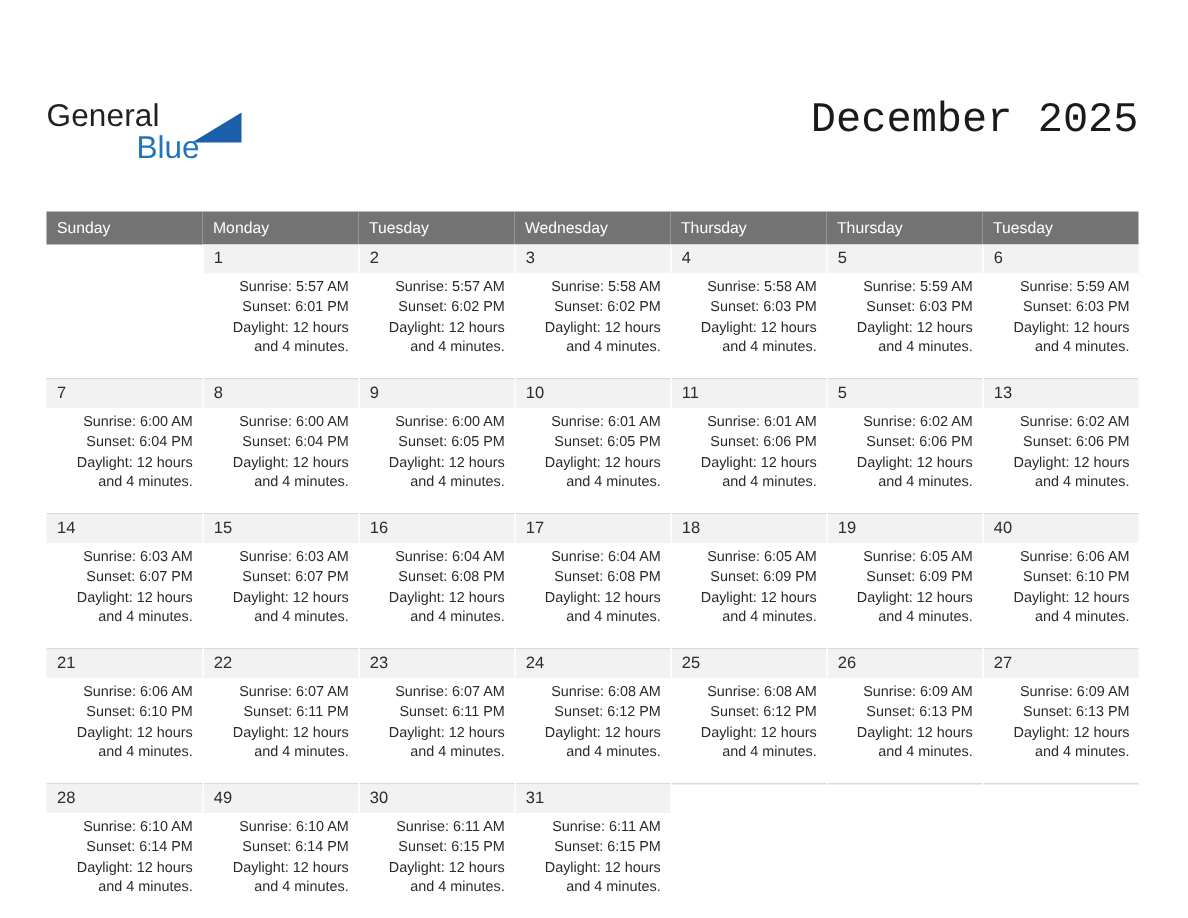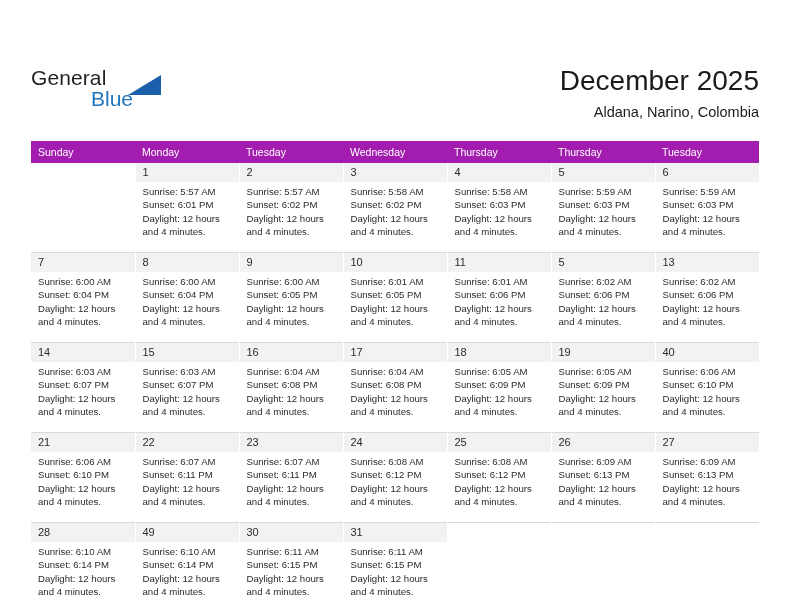--- a/index.html
+++ b/index.html
@@ -64,20 +64,21 @@
     border-style: solid;
     border-width: 0 0 20px 33px;
     border-color: transparent transparent #1b5faa transparent;
   }
 
   .title-block {
     position: absolute;
     right: 0;
     top: 0;
     text-align: right;
+    font-family: Liberation Mono, monospace;
   }
   .cal-title {
     font-size: 28px;
     font-weight: normal;
     color: #1a1a1a;
     line-height: 34px;
     white-space: nowrap;
   }
   .cal-subtitle {
     margin-top: 5px;
@@ -90,21 +91,21 @@
   
   .calendar {
     position: absolute;
     left: 31px;
     top: 105px;
     width: 728px;
     border-collapse: collapse;
     table-layout: fixed;
   }
   .calendar th {
-    background: #a21caf;
+    background: #737373;
     color: #ffffff;
     font-size: 10.5px;
     font-weight: normal;
     text-align: left;
     padding: 5px 0 5px 7px;
     height: 11px;
     border: none;
   }
   .calendar td {
     vertical-align: top;
@@ -129,20 +130,21 @@
     padding-left: 7px;
     font-size: 11px;
     color: #2b2b2b;
     box-sizing: border-box;
   }
   .daybody {
     padding: 3px 6px 0 7px;
     font-size: 9.6px;
     line-height: 13.3px;
     color: #2b2b2b;
+    text-align: right;
   }
   .daybody div { white-space: nowrap; }
 
   .weekrow-sep td {
     border-top: 1px solid #d9d9d9;
   }
 </style>
 </head>
 <body>
 
@@ -151,21 +153,20 @@
   <div class="header">
 
     <div class="brand">
       <span class="brand-general">General</span>
       <span class="brand-triangle"></span>
       <span class="brand-blue">Blue</span>
     </div>
 
     <div class="title-block">
       <div class="cal-title">December 2025</div>
-      <div class="cal-subtitle">Aldana, Narino, Colombia</div>
     </div>
 
   </div>
 
   <table class="calendar">
     <thead>
       <tr>
         <th>Sunday</th>
         <th>Monday</th>
         <th>Tuesday</th>

